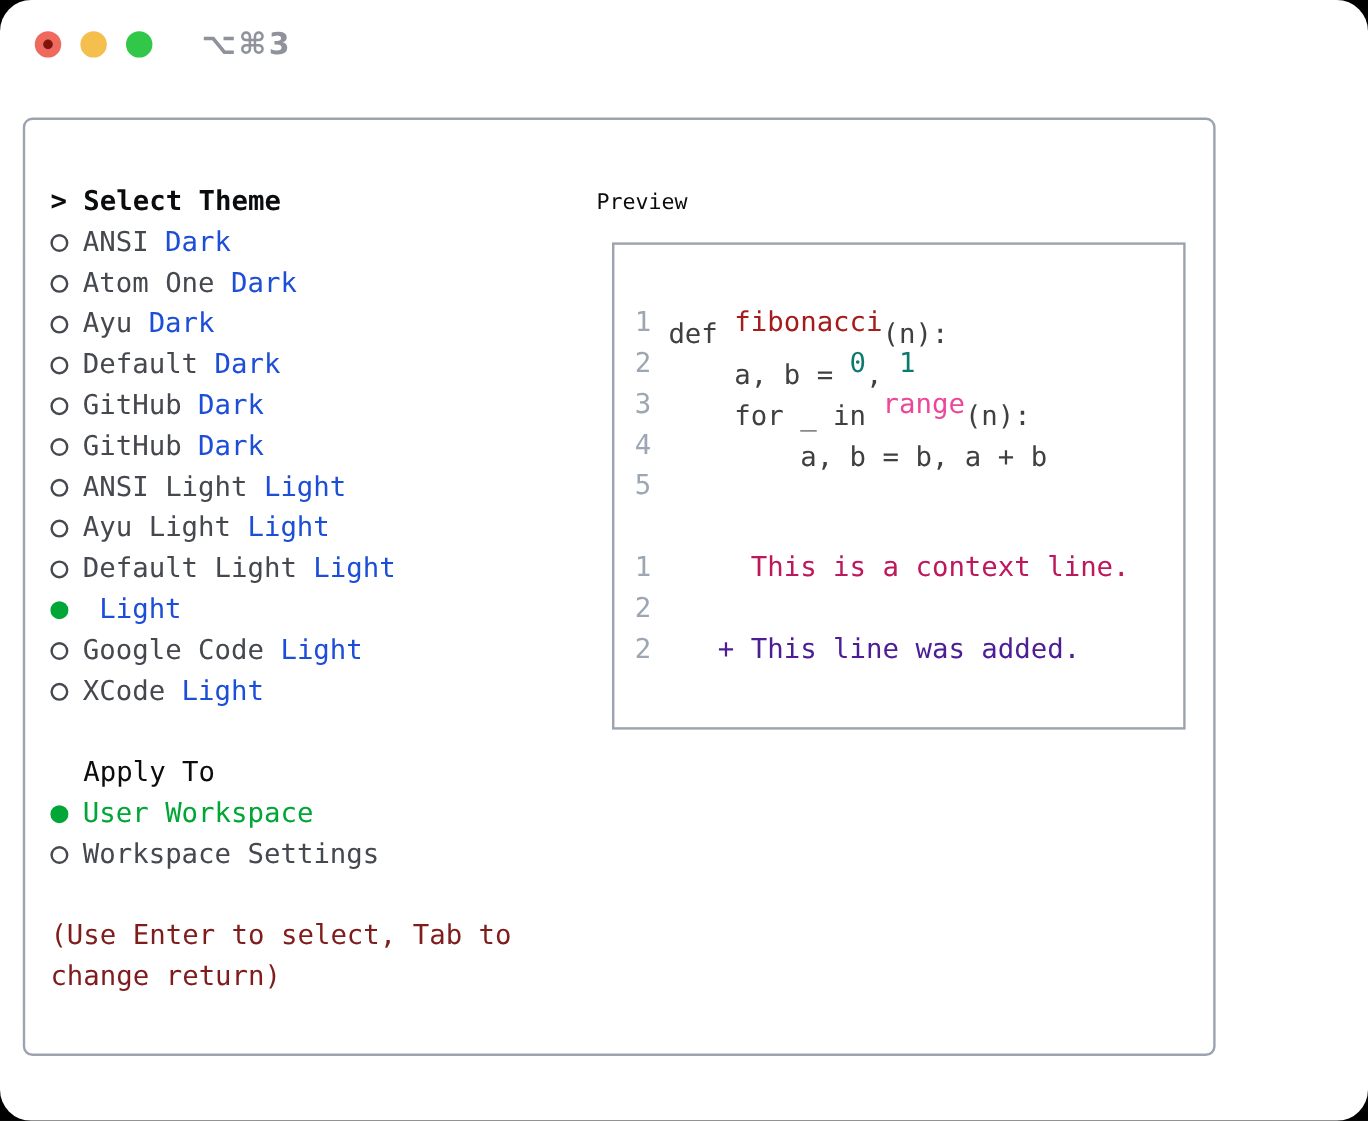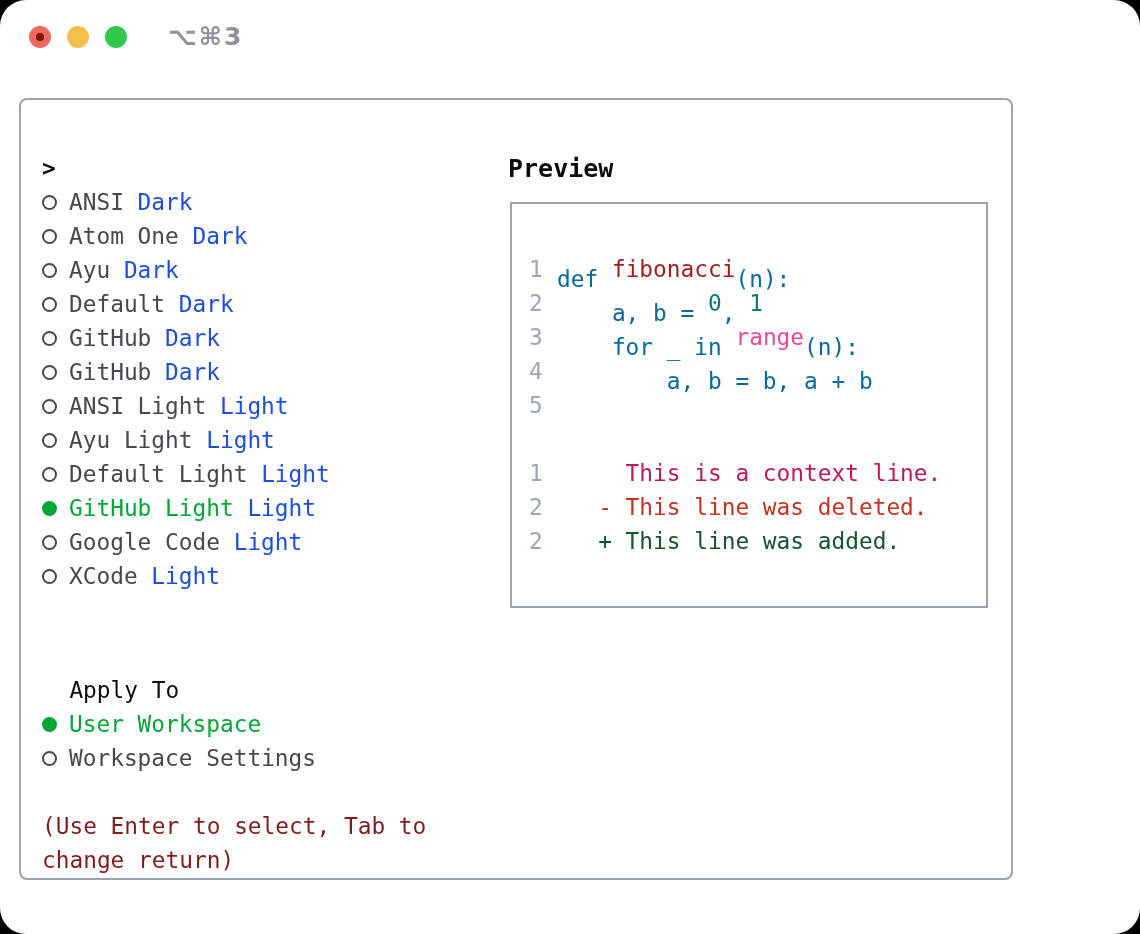--- a/index.html
+++ b/index.html
@@ -30,72 +30,72 @@
   .hdr{font-weight:700;color:#0b0c0e;}
   .hdr-pfx{font-weight:700;color:#0b0c0e;margin-right:13.7px;}
   .bullet{
     display:inline-block;width:11px;height:11px;border:2px solid #45484e;
     border-radius:50%;margin-right:12px;flex:none;box-sizing:content-box;
   }
   .selected .bullet{background:#00a636;border-color:#00a636;}
   .selected .t-name,.selected .o-name{color:#00a636;}
   .t-tag{color:#1d4ed8;margin-left:13.7px;}
   .spacer{height:34px;}
-  .apply-hdr{color:#0b0c0e;padding-left:27.4px;margin-top:46px;}
+  .apply-hdr{color:#0b0c0e;padding-left:27.4px;}
   .hint{color:#7f1d1d;}
   
-  .preview-label{position:absolute;left:487px;top:51px;height:34px;display:flex;align-items:center;
-    font-size:25px;font-weight:700;color:#0b0c0e;}
+  .preview-label{position:absolute;left:476px;top:51px;height:34px;display:flex;align-items:center;
+    font-size:18px;font-weight:400;color:#0b0c0e;}
   .preview-box{
     position:absolute;left:489px;top:102px;width:478px;height:406px;
     border:2px solid #9aa3ae;box-sizing:border-box;background:#fff;
     padding:48px 0 0 17px;overflow:hidden;
   }
   .crow{height:34px;display:flex;align-items:center;font-size:22.8px;white-space:pre;}
   .crow .ln{width:28px;flex:none;color:#9ca7b3;}
   .crow span{white-space:pre;}
-  .c-code{color:#0369a1;margin-top:20px;}
+  .c-code{color:#404040;margin-top:20px;}
   .c-func{color:#a51c1c;}
   .c-num{color:#0e7a6e;}
   .c-builtin{color:#ec4899;}
   .c-ctx{color:#be185d;}
   .c-del{color:#c43120;}
-  .c-add{color:#14532d;}
+  .c-add{color:#4c1d95;}
 </style>
 </head>
 <body>
 
 <div class="screen">
 
   <div class="titlebar">
     <span class="tl-dot tl-close">
         <span class="inner"></span>
       </span>
     <span class="tl-dot tl-min"></span>
     <span class="tl-dot tl-zoom"></span>
     <span class="win-title">⌥⌘3</span>
   </div>
 
   <div class="panel">
 
     <div class="left-col">
       <div class="row">
-        <span class="hdr-pfx">&gt;</span>
+        <span class="hdr-pfx">&gt;</span><span class="hdr">Select Theme</span>
       </div>
       <div>
           <div class="row"><span class="bullet"></span><span class="t-name">ANSI</span><span class="t-tag">Dark</span></div>
           <div class="row"><span class="bullet"></span><span class="t-name">Atom One</span><span class="t-tag">Dark</span></div>
           <div class="row"><span class="bullet"></span><span class="t-name">Ayu</span><span class="t-tag">Dark</span></div>
           <div class="row"><span class="bullet"></span><span class="t-name">Default</span><span class="t-tag">Dark</span></div>
           <div class="row"><span class="bullet"></span><span class="t-name">GitHub</span><span class="t-tag">Dark</span></div>
           <div class="row"><span class="bullet"></span><span class="t-name">GitHub</span><span class="t-tag">Dark</span></div>
           <div class="row"><span class="bullet"></span><span class="t-name">ANSI Light</span><span class="t-tag">Light</span></div>
           <div class="row"><span class="bullet"></span><span class="t-name">Ayu Light</span><span class="t-tag">Light</span></div>
           <div class="row"><span class="bullet"></span><span class="t-name">Default Light</span><span class="t-tag">Light</span></div>
-          <div class="row selected"><span class="bullet"></span><span class="t-name">GitHub Light</span><span class="t-tag">Light</span></div>
+          <div class="row selected"><span class="bullet"></span><span class="t-tag">Light</span></div>
           <div class="row"><span class="bullet"></span><span class="t-name">Google Code</span><span class="t-tag">Light</span></div>
           <div class="row"><span class="bullet"></span><span class="t-name">XCode</span><span class="t-tag">Light</span></div>
         </div>
       <div class="spacer"></div>
       <div class="row apply-hdr">Apply To</div>
       <div>
           <div class="row selected"><span class="bullet"></span><span class="o-name">User Workspace</span></div>
           <div class="row"><span class="bullet"></span><span class="o-name">Workspace Settings</span></div>
         </div>
       <div class="spacer"></div>
@@ -105,18 +105,18 @@
 
     <div class="preview-label">Preview</div>
     <div class="preview-box">
         <div class="crow"><span class="ln">1</span><span class="c-code">def </span><span class="c-func">fibonacci</span><span class="c-code">(n):</span></div>
         <div class="crow"><span class="ln">2</span><span class="c-code">    a, b = </span><span class="c-num">0</span><span class="c-code">, </span><span class="c-num">1</span></div>
         <div class="crow"><span class="ln">3</span><span class="c-code">    for _ in </span><span class="c-builtin">range</span><span class="c-code">(n):</span></div>
         <div class="crow"><span class="ln">4</span><span class="c-code">        a, b = b, a + b</span></div>
         <div class="crow"><span class="ln">5</span></div>
         <div class="crow"><span class="ln"></span></div>
         <div class="crow"><span class="ln">1</span><span class="c-ctx">     This is a context line.</span></div>
-        <div class="crow"><span class="ln">2</span><span class="c-del">   - This line was deleted.</span></div>
+        <div class="crow"><span class="ln">2</span></div>
         <div class="crow"><span class="ln">2</span><span class="c-add">   + This line was added.</span></div>
       </div>
 
   </div>
 </div>
 
 </body></html>

